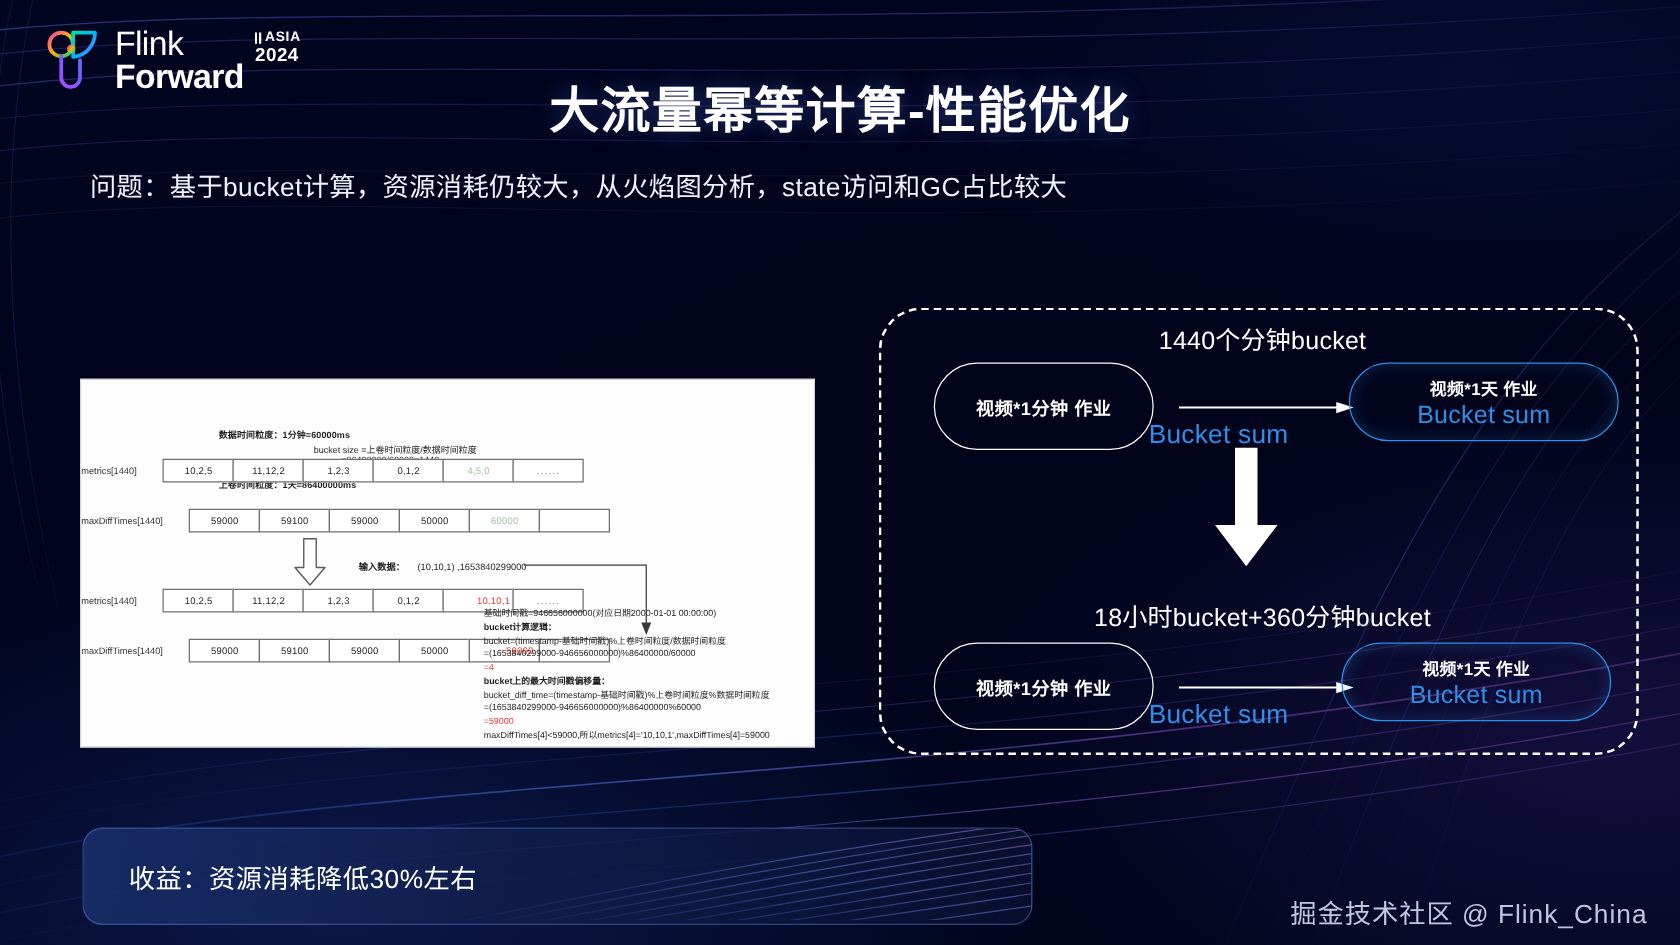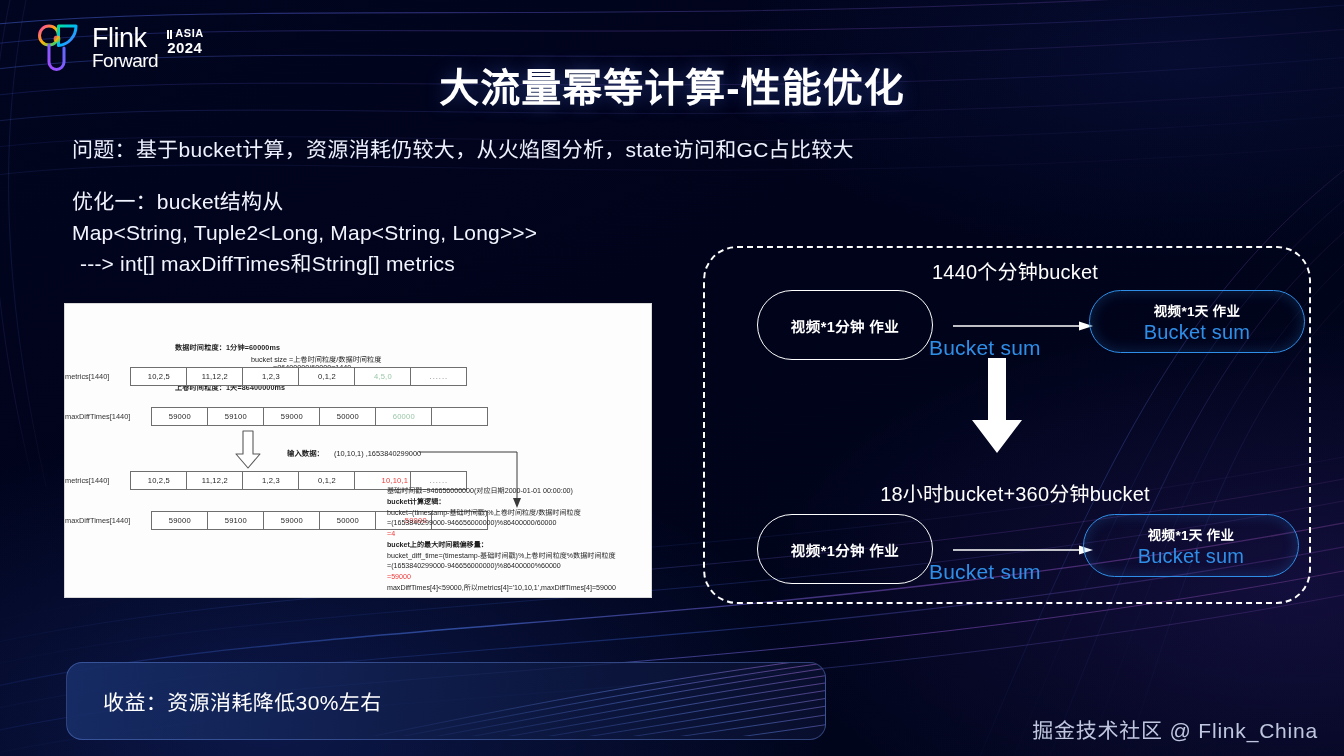--- a/index.html
+++ b/index.html
@@ -46,21 +46,21 @@
     display: flex;
     align-items: flex-start;
     gap: 9px;
   }
   .logo-words {
     color: #ffffff;
     line-height: 0.98;
     letter-spacing: -0.5px;
   }
   .logo-words .l1 { display: block; font-size: 27px; font-weight: 400; }
-  .logo-words .l2 { display: block; font-size: 19px; font-weight: 400; }
+  .logo-words .l2 { display: block; font-size: 27px; font-weight: 700; }
   .logo-badge {
     margin-top: 3px;
     color: #ffffff;
     line-height: 1.08;
     text-align: left;
   }
   .logo-badge .asia {
     font-size: 11px; font-weight: 700; letter-spacing: 0.6px;
     display: flex; align-items: center; gap: 3px;
   }
@@ -198,21 +198,21 @@
     letter-spacing: 0.3px;
     white-space: nowrap;
   }
   .opt2-panel {
     position: absolute;
     left: 703px; top: 246px;
     width: 608px; height: 358px;
     border: 2.5px dashed #ffffff;
     border-radius: 34px;
   }
-  .stage { position: absolute; left: 16px; right: 0; }
+  .stage { position: absolute; left: 6px; right: 0; }
   .stage-label {
     position: absolute;
     left: 0; right: 0;
     text-align: center;
     color: #ffffff;
     font-size: 20px;
     letter-spacing: 0.2px;
     white-space: nowrap;
   }
   .pill {
@@ -404,25 +404,20 @@
           </div>
         <div class="year">2024</div>
       </div>
     </div>
   </div>
 
   <div class="slide-title">大流量幂等计算-性能优化</div>
 
   <div class="problem-line">问题：基于bucket计算，资源消耗仍较大，从火焰图分析，state访问和GC占比较大</div>
 
-  <div class="opt1-block">
-    <span class="ln">优化一：bucket结构从</span>
-    <span class="ln">Map&lt;String, Tuple2&lt;Long, Map&lt;String, Long&gt;&gt;&gt;</span>
-    <span class="ln indent">---&gt; int[] maxDiffTimes和String[] metrics</span>
-  </div>
 
   <div class="white-diagram">
 
     <div class="wd-note" style="left:110px; top:38px;">数据时间粒度：1分钟=60000ms</div>
     <div class="wd-note" style="left:110px; top:78px;">上卷时间粒度：1天=86400000ms</div>
 
     <div class="wd-formula-head" style="left:186px; top:52px;">
       <span style="display:block;">bucket size =上卷时间粒度/数据时间粒度</span>
       <span style="display:block; padding-left:22px;">=86400000/60000=1440</span>
     </div>

